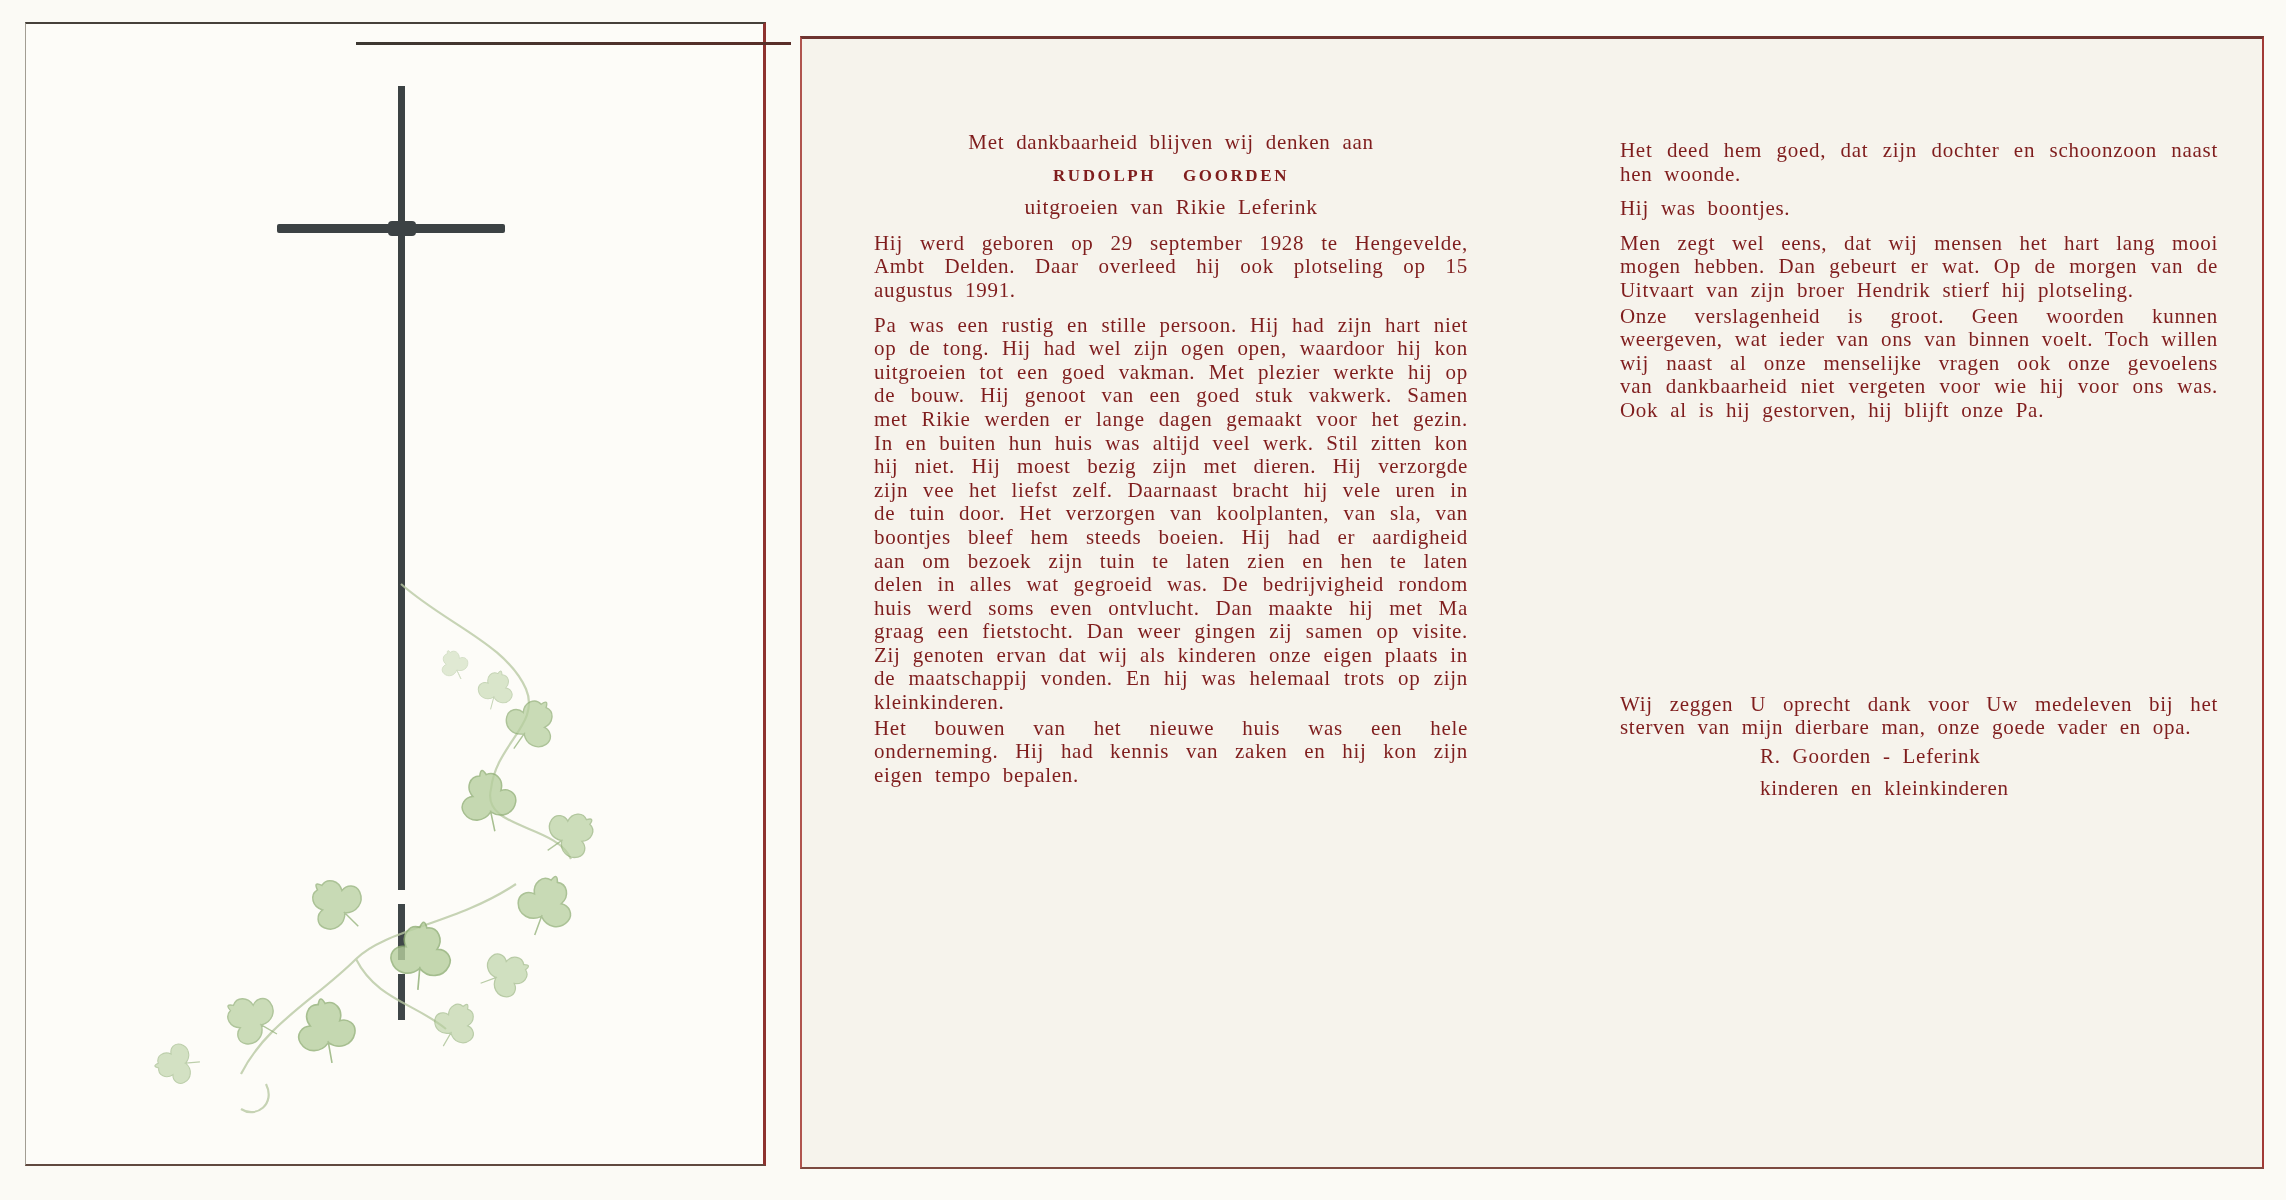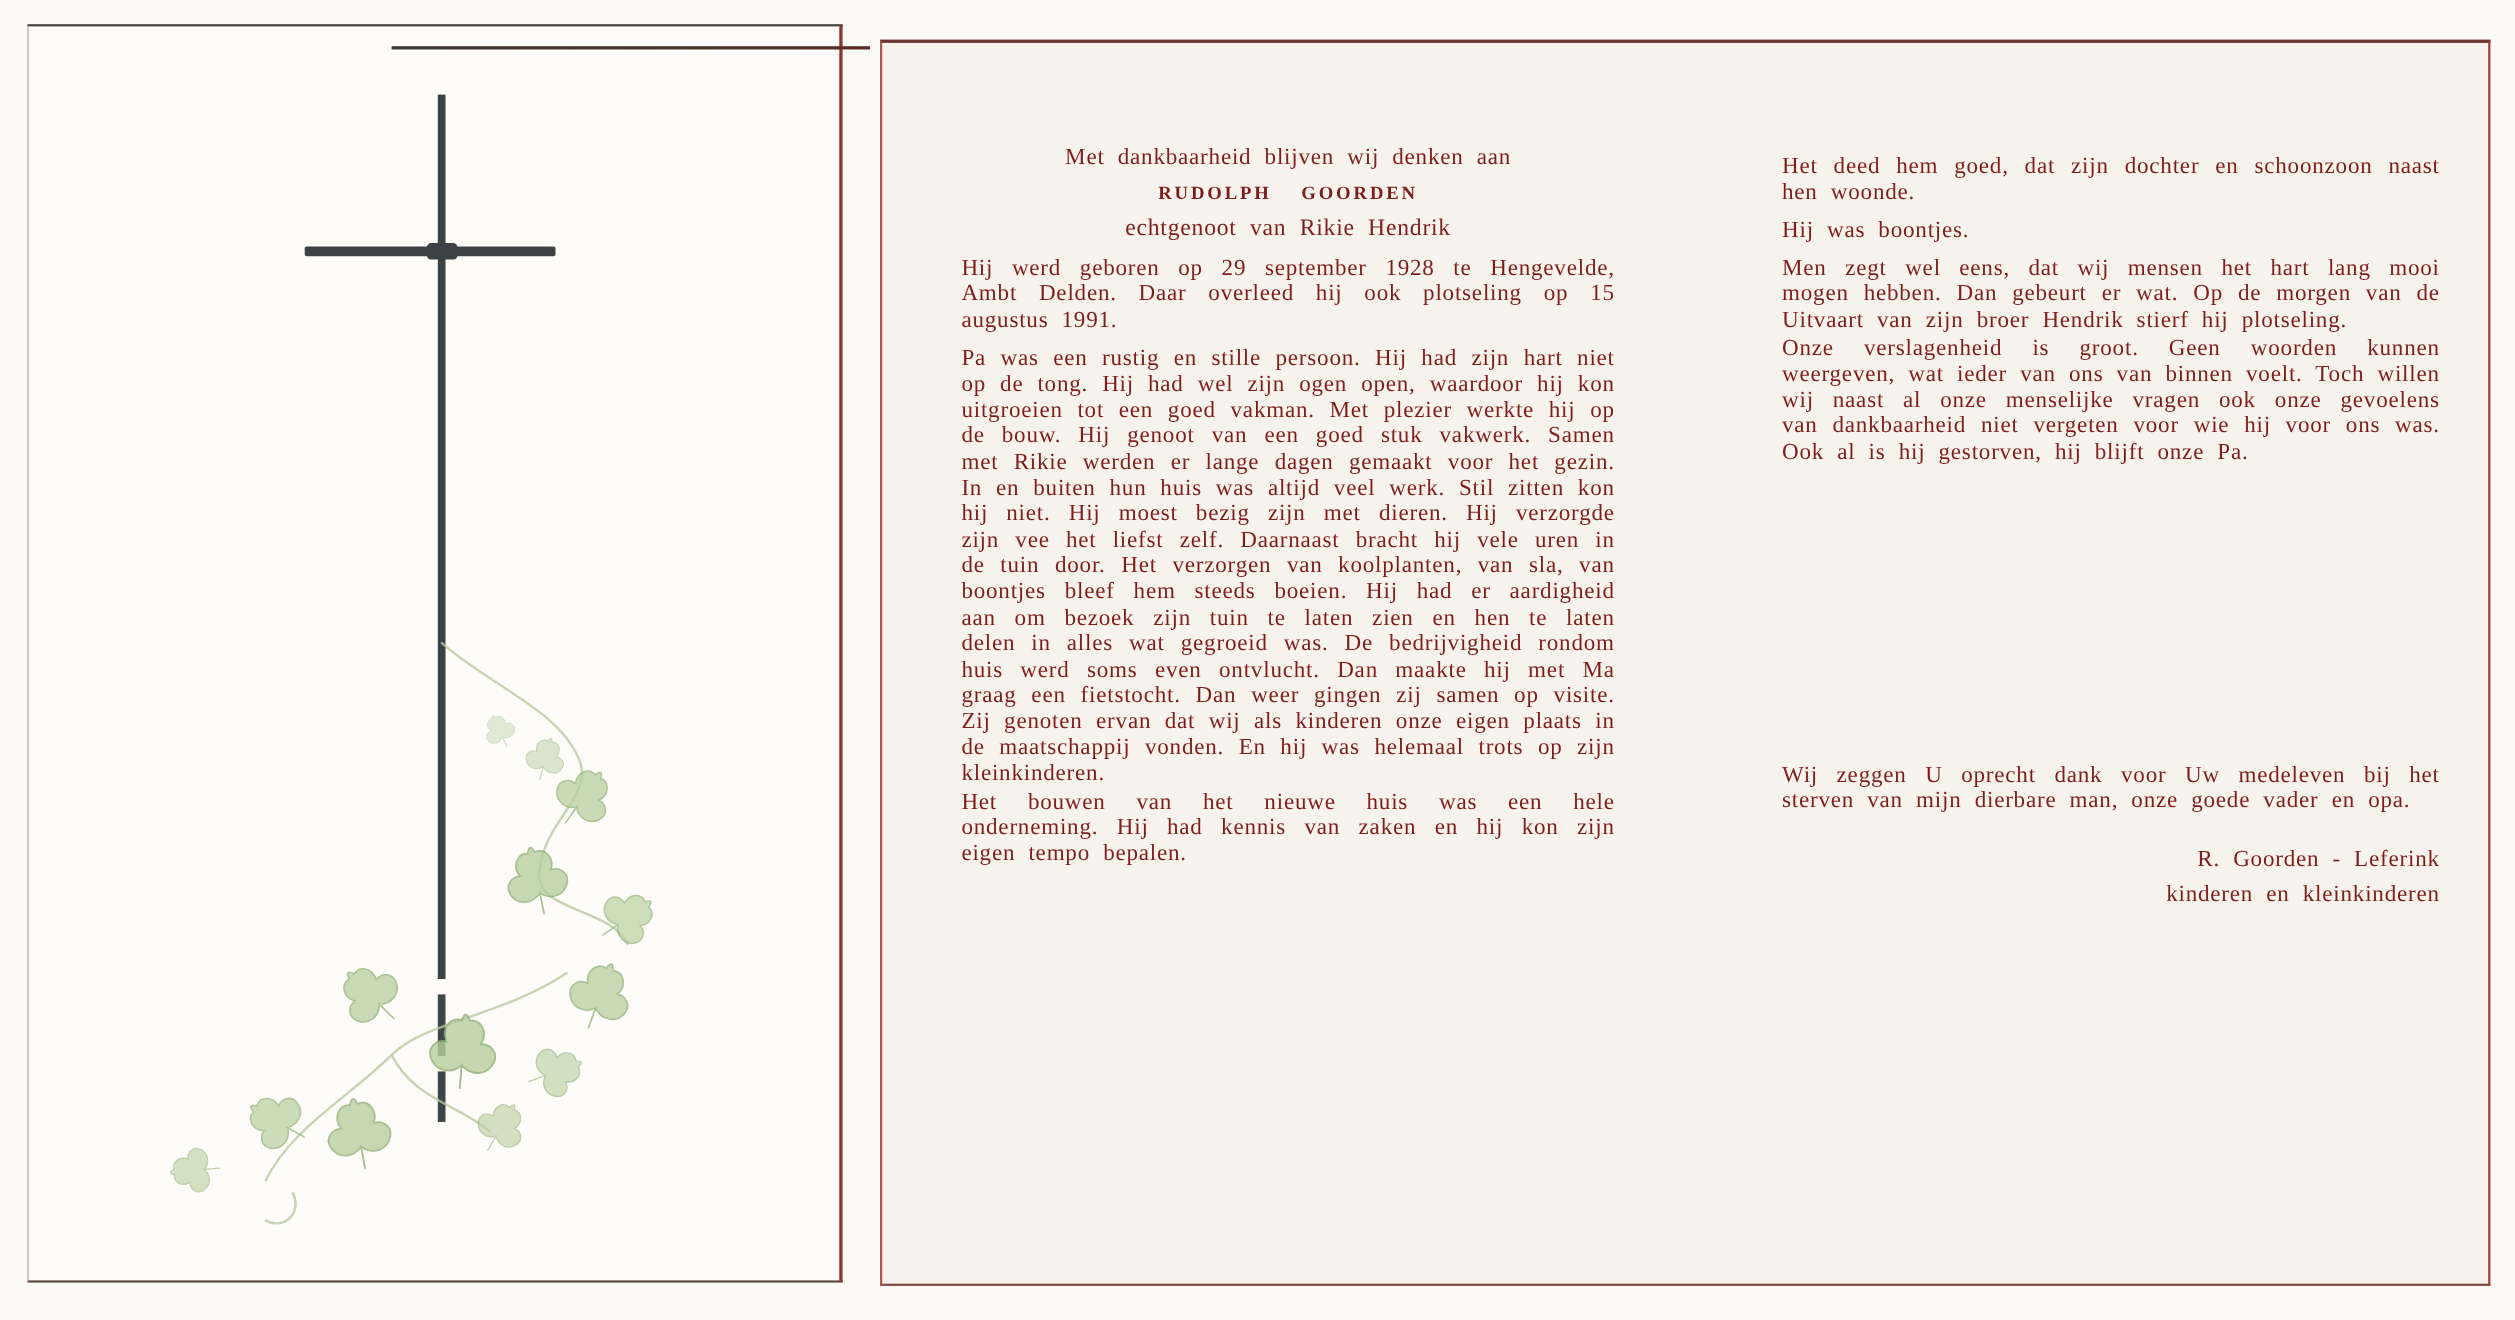--- a/index.html
+++ b/index.html
@@ -55,21 +55,21 @@
 
   .intro    { text-align:center; margin-bottom:9px; }
   .name     { font-size:17px; font-weight:bold; text-align:center;
               letter-spacing:2.6px; word-spacing:20px; margin:0 0 9px 0; }
   .relation { text-align:center; font-size:21.5px; margin-bottom:12px; }
 
   .thanks { margin:10px 0 26px 0; }
   .prayer { margin-top:8px; }
   .prayer p { margin:0; line-height:33px; text-align:left; }
   .ack { margin-top:270px; margin-bottom:0; }
-  .signature { margin-top:24px; padding-left:140px; line-height:32.5px;text-align:right; }
+  .signature { padding-left:140px; line-height:32.5px; }
   .signature p { margin:0; }
 </style>
 </head>
 <body>
 
 <section class="card-front">
   <div class="front-top-smudge"></div>
 
   <svg width="737" height="1140" viewBox="0 0 737 1140">
     <rect x="372" y="62" width="7" height="804" fill="#3c4244"></rect>
@@ -108,21 +108,21 @@
   </svg>
 </section>
 
 <div class="red-tick"></div>
 
 <section class="card-inside">
 
   <div class="col col-left">
     <p class="intro">Met dankbaarheid blijven wij denken aan</p>
     <h1 class="name">RUDOLPH GOORDEN</h1>
-    <p class="relation">echtgenoot van Rikie Hendrik</p>
+    <p class="relation">uitgroeien van Rikie Leferink</p>
     <p class="j">Hij werd geboren op 29 september 1928 te Hengevelde, Ambt Delden. Daar overleed hij ook plotseling op 15 augustus 1991.</p>
     <p class="j tight">Pa was een rustig en stille persoon. Hij had zijn hart niet op de tong. Hij had wel zijn ogen open, waardoor hij kon uitgroeien tot een goed vakman. Met plezier werkte hij op de bouw. Hij genoot van een goed stuk vakwerk. Samen met Rikie werden er lange dagen gemaakt voor het gezin. In en buiten hun huis was altijd veel werk. Stil zitten kon hij niet. Hij moest bezig zijn met dieren. Hij verzorgde zijn vee het liefst zelf. Daarnaast bracht hij vele uren in de tuin door. Het verzorgen van koolplanten, van sla, van boontjes bleef hem steeds boeien. Hij had er aardigheid aan om bezoek zijn tuin te laten zien en hen te laten delen in alles wat gegroeid was. De bedrijvigheid rondom huis werd soms even ontvlucht. Dan maakte hij met Ma graag een fietstocht. Dan weer gingen zij samen op visite. Zij genoten ervan dat wij als kinderen onze eigen plaats in de maatschappij vonden. En hij was helemaal trots op zijn kleinkinderen.</p>
     <p class="j">Het bouwen van het nieuwe huis was een hele onderneming. Hij had kennis van zaken en hij kon zijn eigen tempo bepalen.</p>
   </div>
 
   <div class="col col-right">
     <p class="j">Het deed hem goed, dat zijn dochter en schoonzoon naast hen woonde.</p>
     <p>Hij was boontjes.</p>
     <p class="j tight">Men zegt wel eens, dat wij mensen het hart lang mooi mogen hebben. Dan gebeurt er wat. Op de morgen van de Uitvaart van zijn broer Hendrik stierf hij plotseling.</p>
     <p class="j">Onze verslagenheid is groot. Geen woorden kunnen weergeven, wat ieder van ons van binnen voelt. Toch willen wij naast al onze menselijke vragen ook onze gevoelens van dankbaarheid niet vergeten voor wie hij voor ons was. Ook al is hij gestorven, hij blijft onze Pa.</p>

